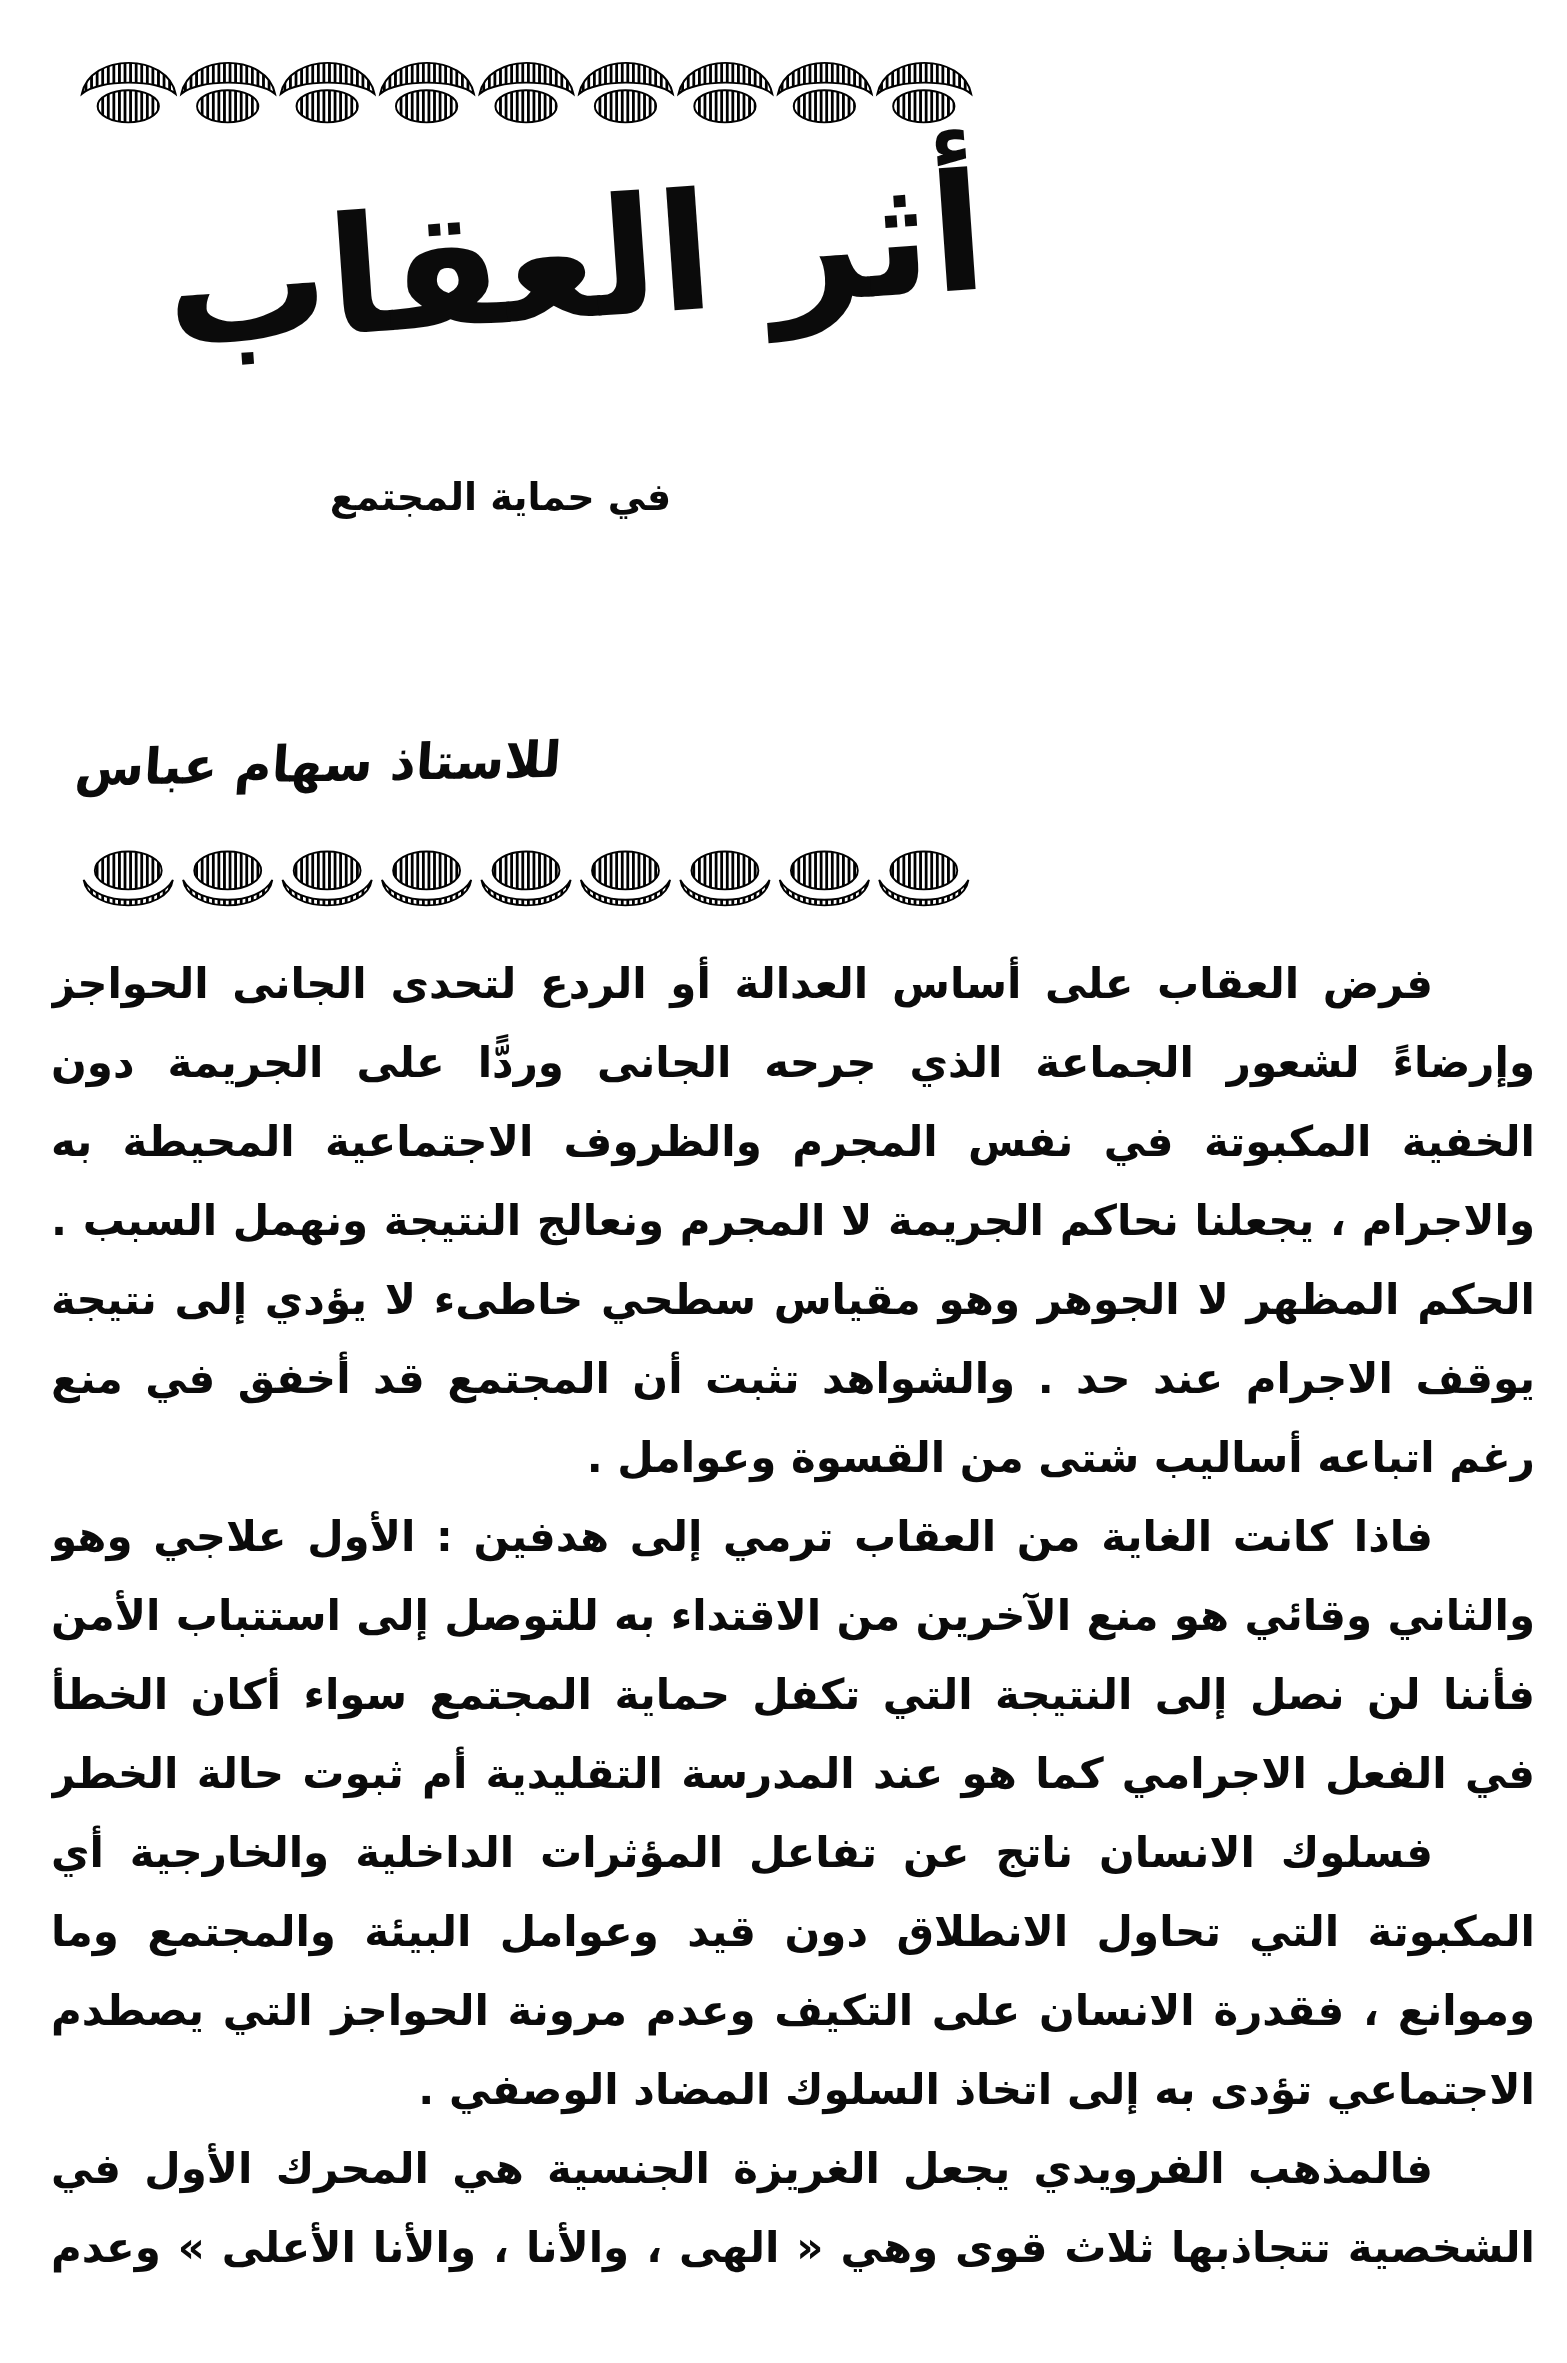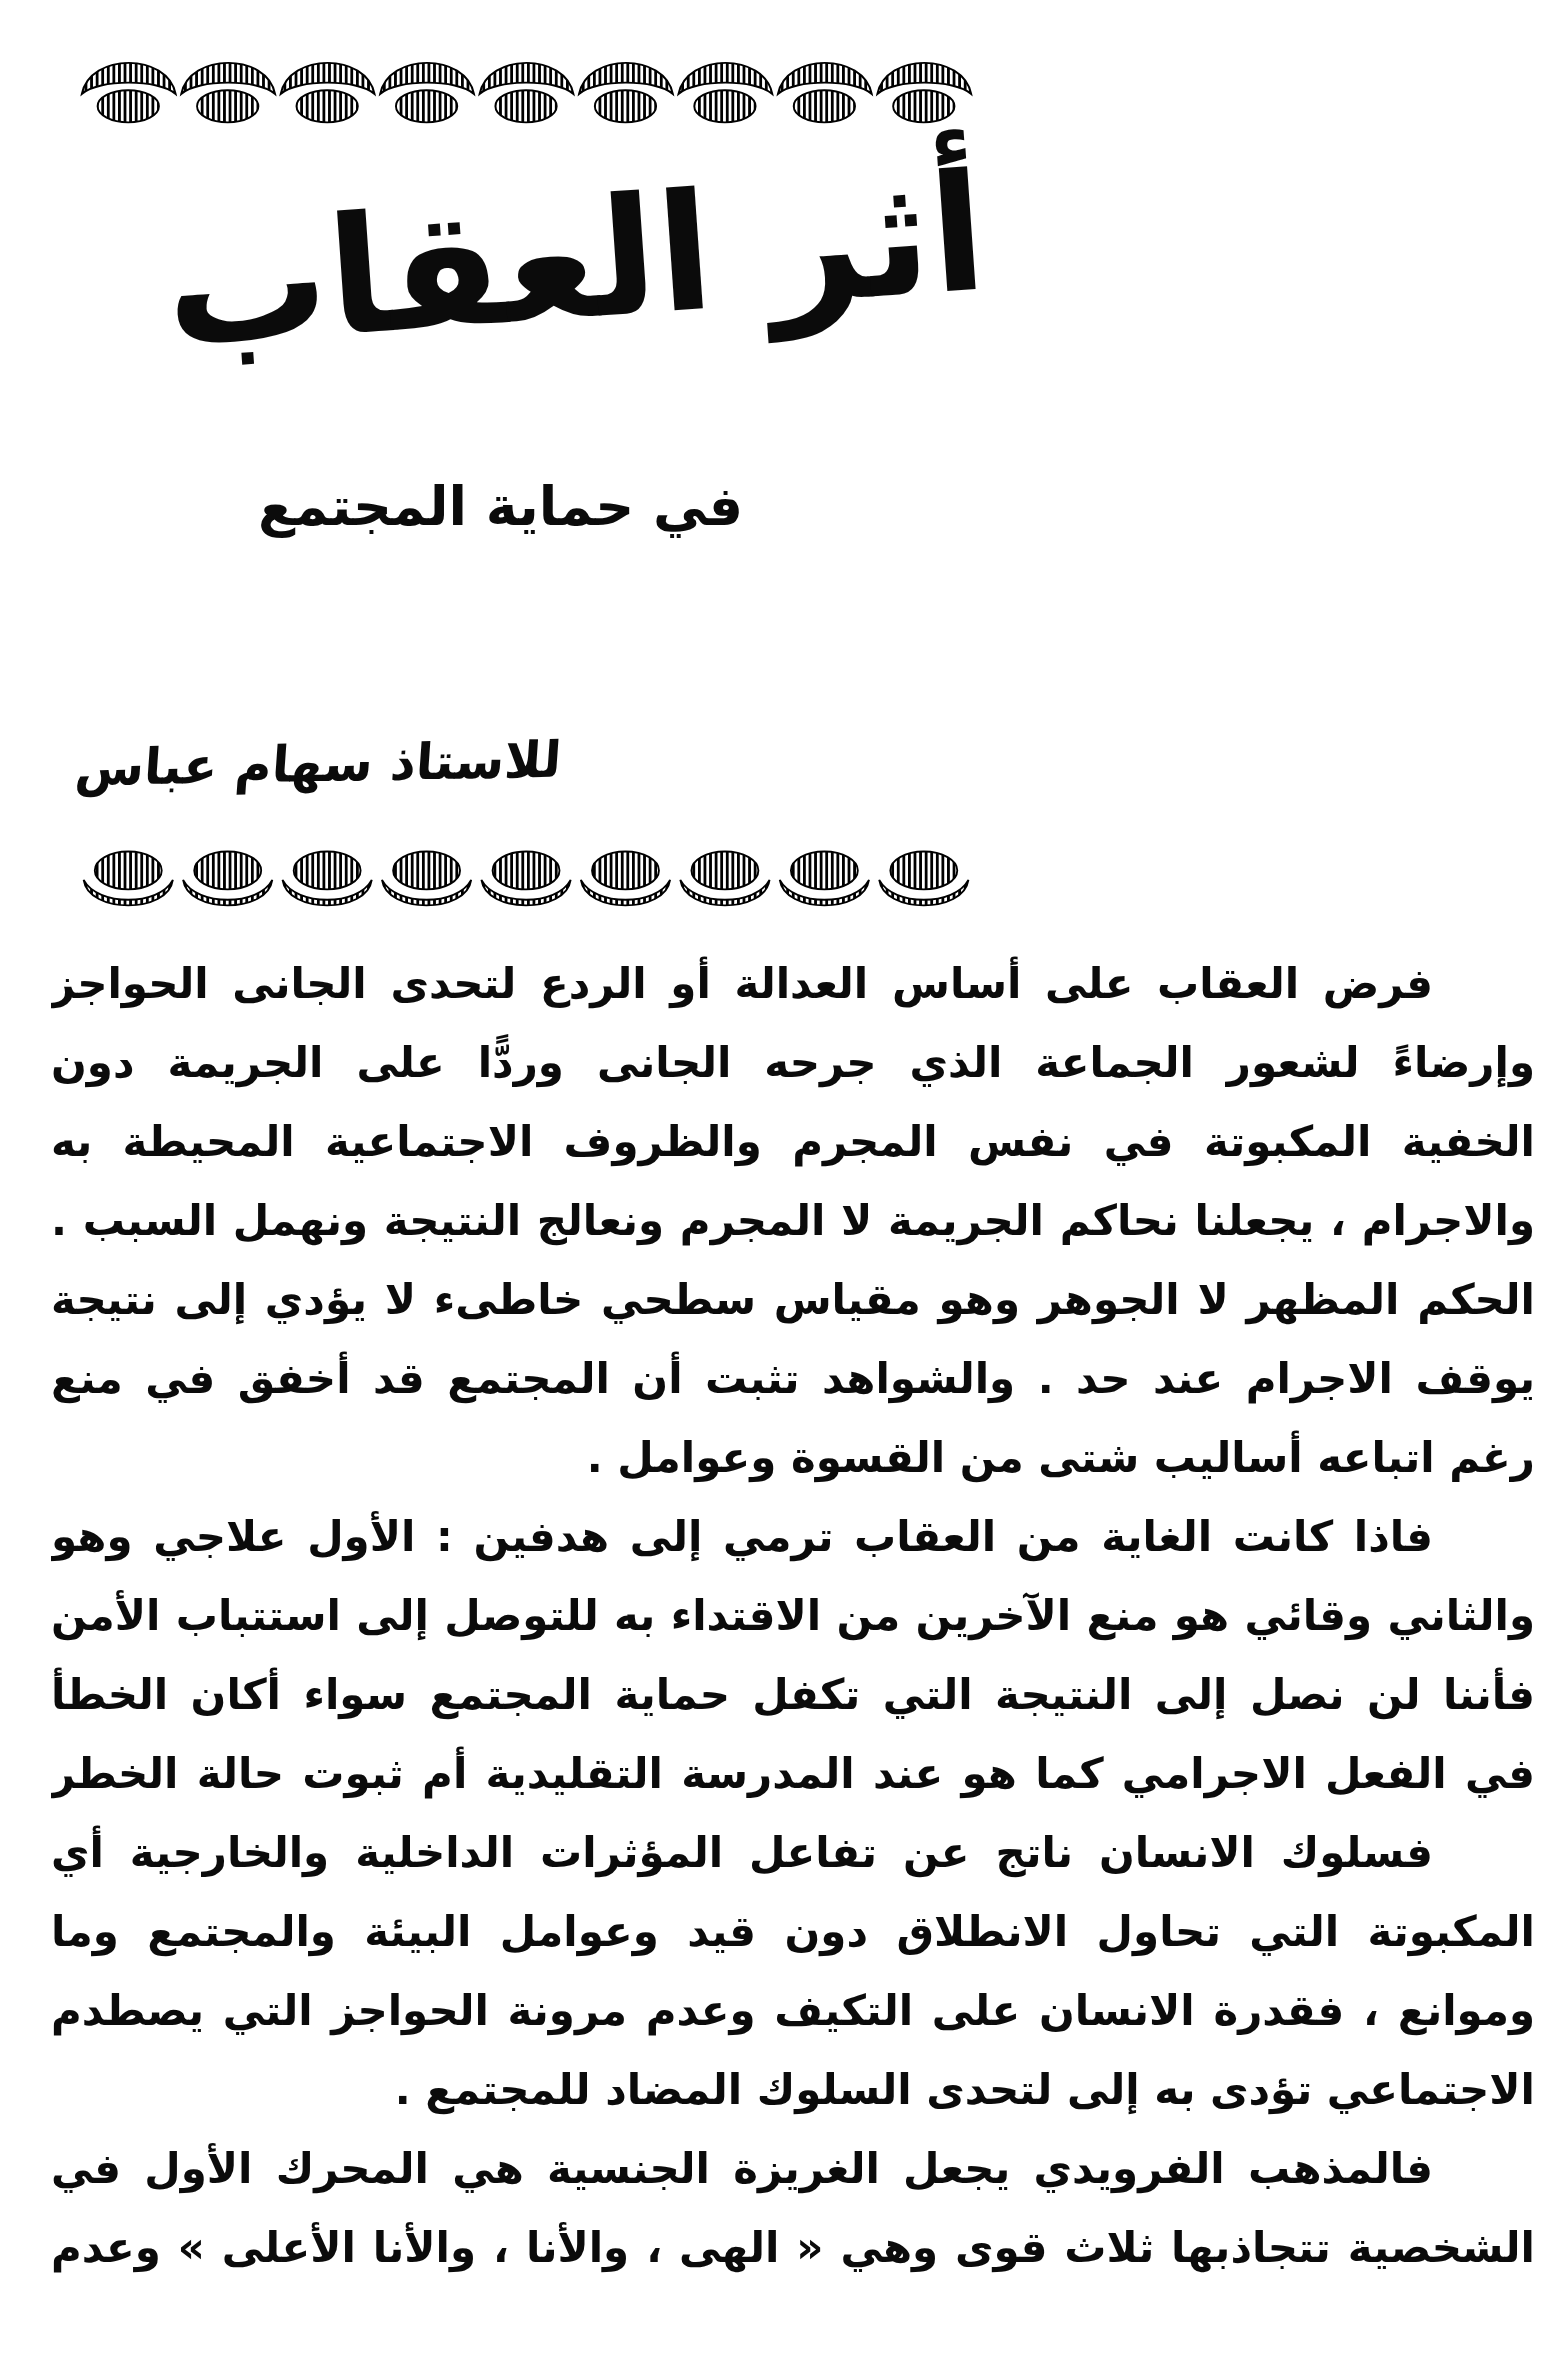--- a/index.html
+++ b/index.html
@@ -39,21 +39,21 @@
     line-height: 1.1;
     white-space: nowrap;
   }
   .subtitle {
     position: absolute;
     top: 475px;
     left: 250px;
     width: 501px;
     text-align: center;
     direction: rtl;
-    font-size: 54px;
+    font-size: 38px;
     font-weight: bold;
     white-space: nowrap;
   }
   .byline {
     position: absolute;
     top: 735px;
     left: 79px;
     width: 482px;
     text-align: center;
     direction: rtl;
@@ -151,19 +151,19 @@
     <div class="line fill">الحكم المظهر لا الجوهر وهو مقياس سطحي خاطىء لا يؤدي إلى نتيجة حاسمة أو</div>
     <div class="line fill">يوقف الاجرام عند حد . والشواهد تثبت أن المجتمع قد أخفق في منع إزدياد الجرائم</div>
     <div class="line endline">رغم اتباعه أساليب شتى من القسوة وعوامل .</div>
     <div class="line fill indent">فاذا كانت الغاية من العقاب ترمي إلى هدفين : الأول علاجي وهو تأديب الجاني وردعه،</div>
     <div class="line fill">والثاني وقائي هو منع الآخرين من الاقتداء به للتوصل إلى استتباب الأمن وسلامة المجتمع</div>
     <div class="line fill">فأننا لن نصل إلى النتيجة التي تكفل حماية المجتمع سواء أكان الخطأ أساس المسؤولية</div>
     <div class="line fill">في الفعل الاجرامي كما هو عند المدرسة التقليدية أم ثبوت حالة الخطر كما هو في المذهب الوصفي.</div>
     <div class="line fill indent">فسلوك الانسان ناتج عن تفاعل المؤثرات الداخلية والخارجية أي الرغبات والميول</div>
     <div class="line fill">المكبوتة التي تحاول الانطلاق دون قيد وعوامل البيئة والمجتمع وما تفرضه من قيود</div>
     <div class="line fill">وموانع ، فقدرة الانسان على التكيف وعدم مرونة الحواجز التي يصطدم بها في مجالنا</div>
-    <div class="line endline">الاجتماعي تؤدى به إلى لتحدى السلوك المضاد للمجتمع .</div>
+    <div class="line endline">الاجتماعي تؤدى به إلى اتخاذ السلوك المضاد الوصفي .</div>
     <div class="line fill indent">فالمذهب الفرويدي يجعل الغريزة الجنسية هي المحرك الأول في سلوك الانسان وأن</div>
     <div class="line fill">الشخصية تتجاذبها ثلاث قوى وهي « الهى ، والأنا ، والأنا الأعلى » وعدم التوازن بين</div>
   </div>
 
 </div>
 
 
 </body></html>

